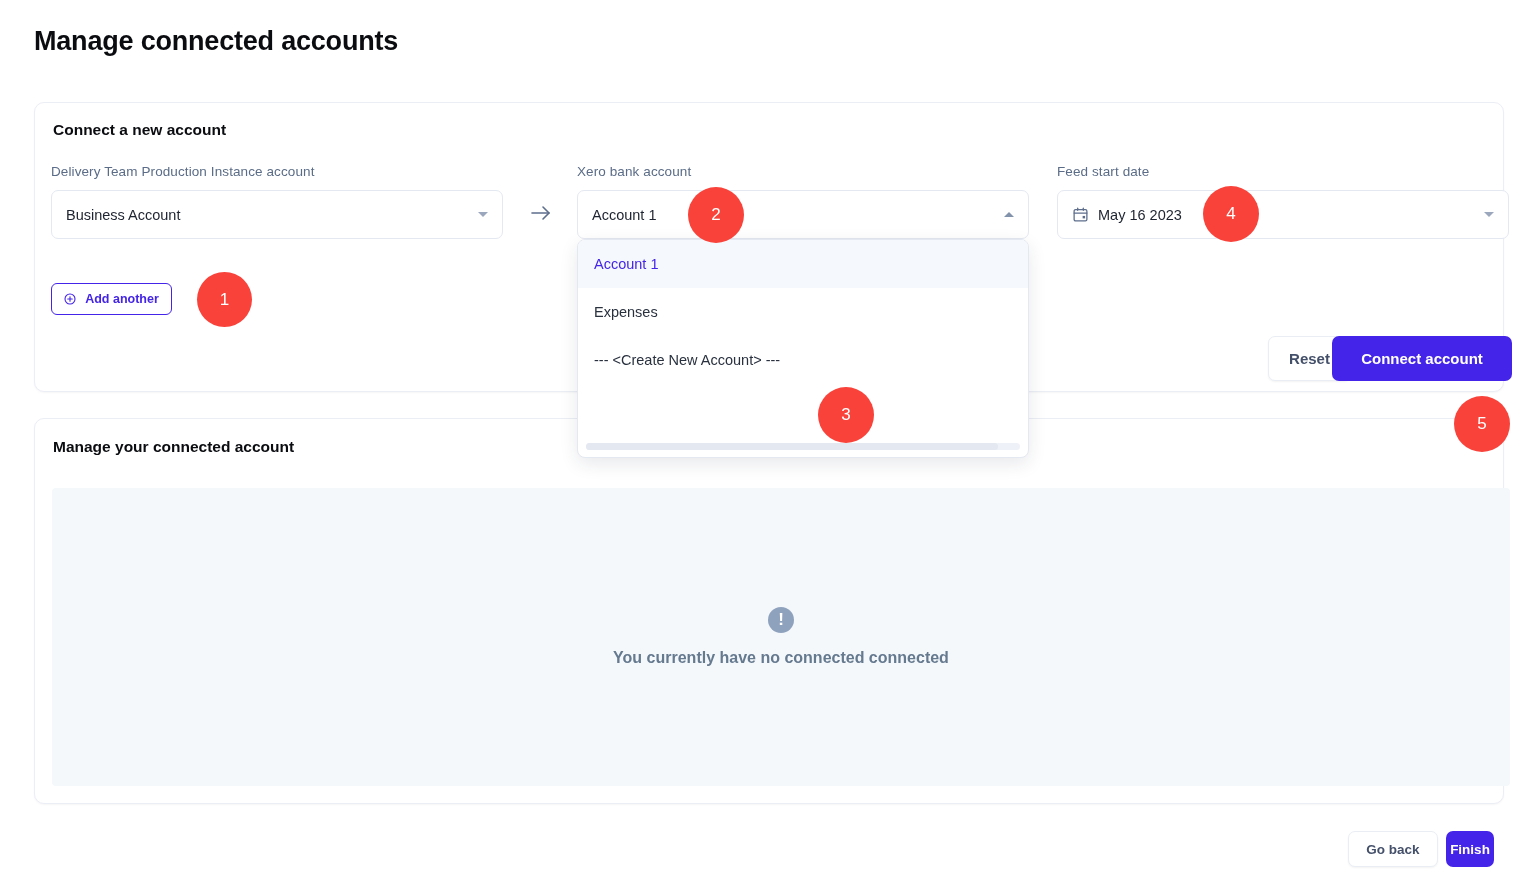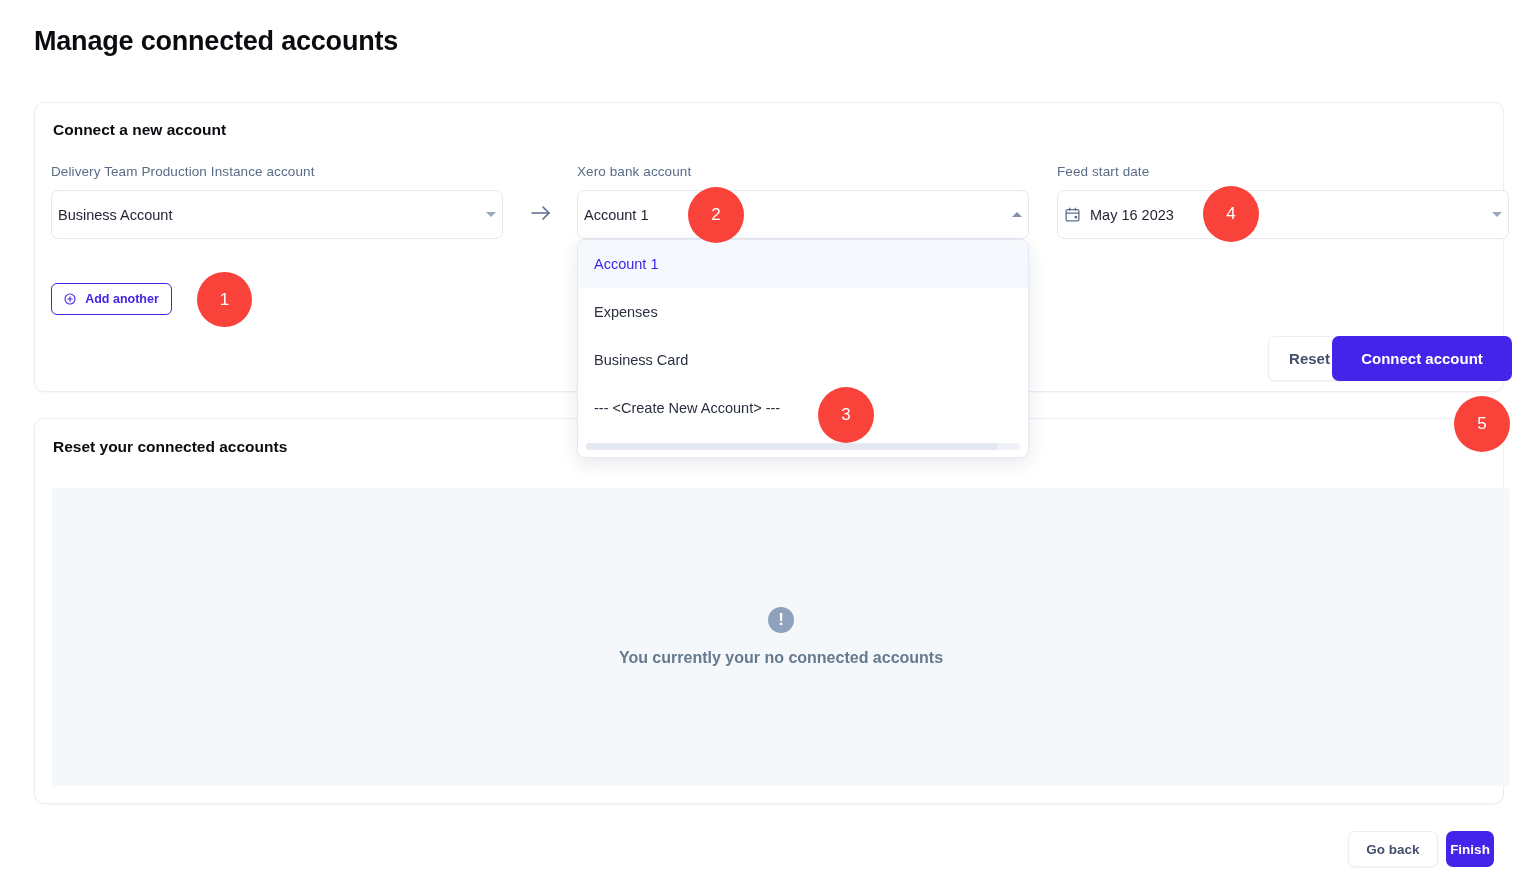--- a/index.html
+++ b/index.html
@@ -51,21 +51,21 @@
     letter-spacing: 0.1px;
   }
   .select-box {
     position: absolute;
     height: 49px;
     background: #ffffff;
     border: 1px solid #e4e8f0;
     border-radius: 7px;
     display: flex;
     align-items: center;
-    padding: 0 6px;
+    padding: 0 14px;
     font-size: 14.5px;
     color: #1d2330;
     cursor: pointer;
   }
   .select-box .val { flex: 1; display: flex; align-items: center; gap: 9px; }
   .caret {
     width: 0; height: 0;
     border-left: 5px solid transparent;
     border-right: 5px solid transparent;
     flex: none;
@@ -249,21 +249,20 @@
 
 <div class="field-label" style="left:577px; top:164px;">Xero bank account</div>
 <div class="select-box" id="bank-select" style="left:577px; top:190px; width:452px;">
   <span class="val">Account 1</span>
   <span class="caret up"></span>
 </div>
 
 <div class="dropdown">
   <div class="dd-item selected">Account 1</div>
   <div class="dd-item">Expenses</div>
-  <div class="dd-item">Business Card</div>
   <div class="dd-item">--- &lt;Create New Account&gt; ---</div>
   <div class="dd-scroll-track">
     <div class="dd-scroll-thumb"></div>
   </div>
 </div>
 
 <div class="field-label" style="left:1057px; top:164px;">Feed start date</div>
 <div class="select-box" id="date-select" style="left:1057px; top:190px; width:452px;">
   <span class="val">
     <span style="display:flex;">
@@ -288,26 +287,26 @@
       <line x1="7.5" y1="12" x2="16.5" y2="12"></line>
     </svg>
   </span>
   <span>Add another</span>
 </div>
 
 <div class="btn" id="reset-btn">Reset</div>
 <div class="btn" id="connect-account-btn">Connect account</div>
 
 <div class="card" id="manage-card">
-  <div class="card-heading" style="top:19px;">Reset your connected accounts</div>
+  <div class="card-heading" style="top:19px;">Manage your connected account</div>
 </div>
 
 <div id="empty-panel">
   <div class="exclaim-icon">!</div>
-  <div id="empty-text">You currently your no connected accounts</div>
+  <div id="empty-text">You currently have no connected connected</div>
 </div>
 
 <div class="btn" id="go-back-btn">Go back</div>
 <div class="btn" id="finish-btn">Finish</div>
 
 <div id="badges">
     <div class="badge" style="left: 197px; top: 272px; width: 55px; height: 55px;">1</div>
     <div class="badge" style="left: 688px; top: 187px; width: 56px; height: 56px;">2</div>
     <div class="badge" style="left: 818px; top: 387px; width: 56px; height: 56px;">3</div>
     <div class="badge" style="left: 1203px; top: 186px; width: 56px; height: 56px;">4</div>

